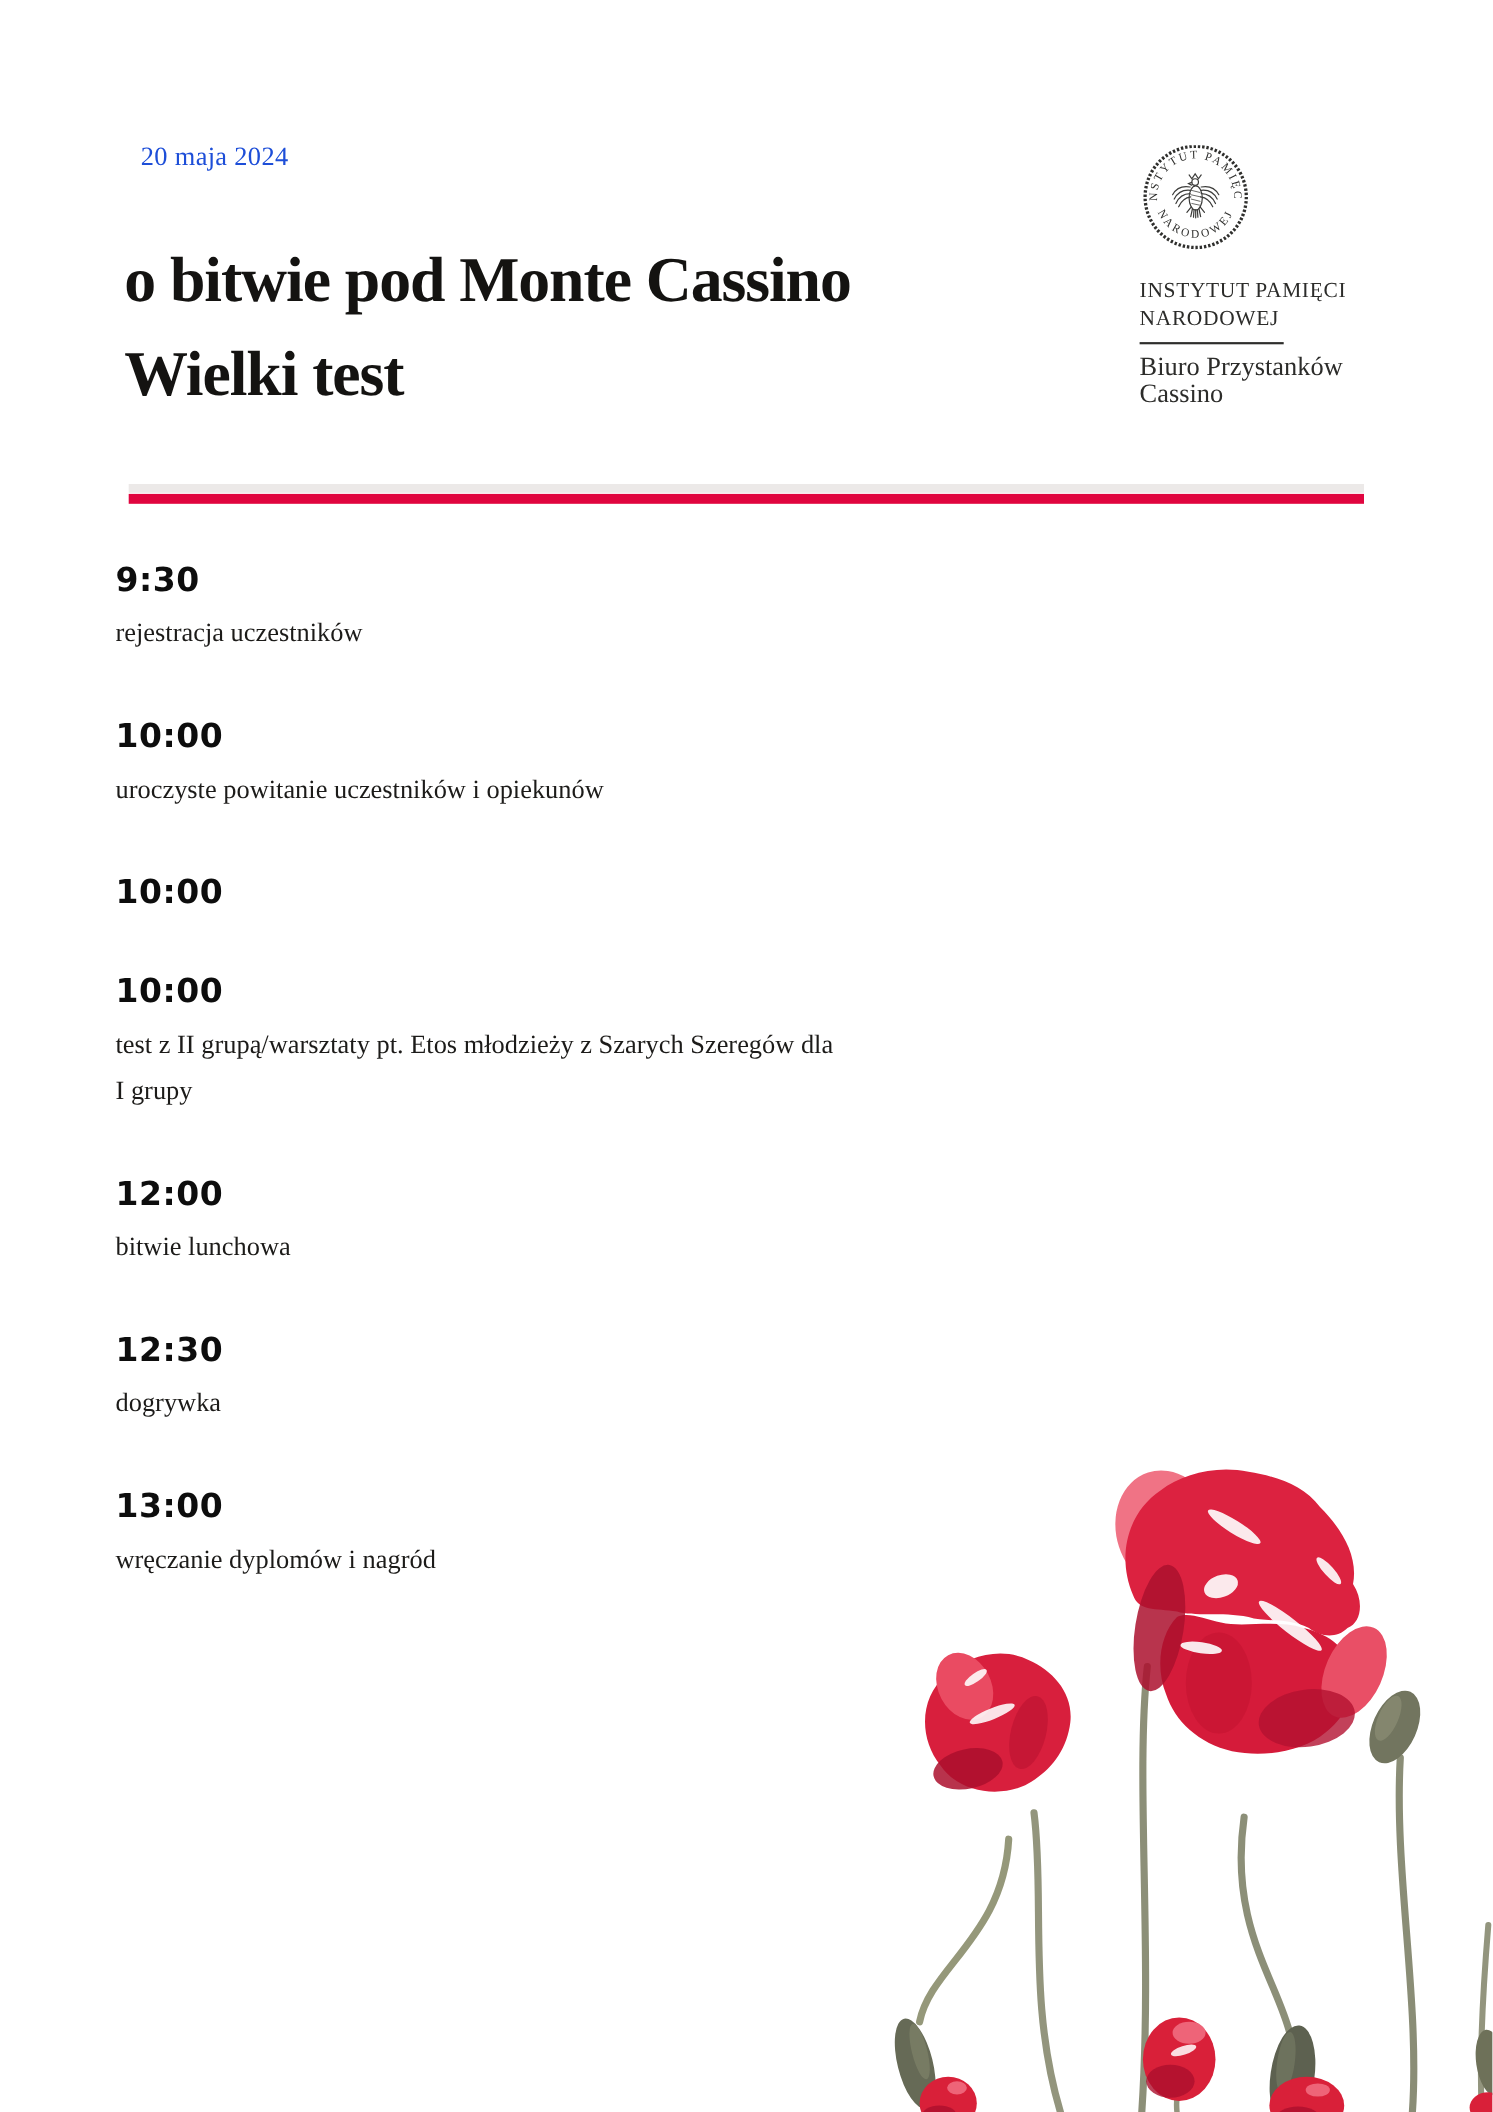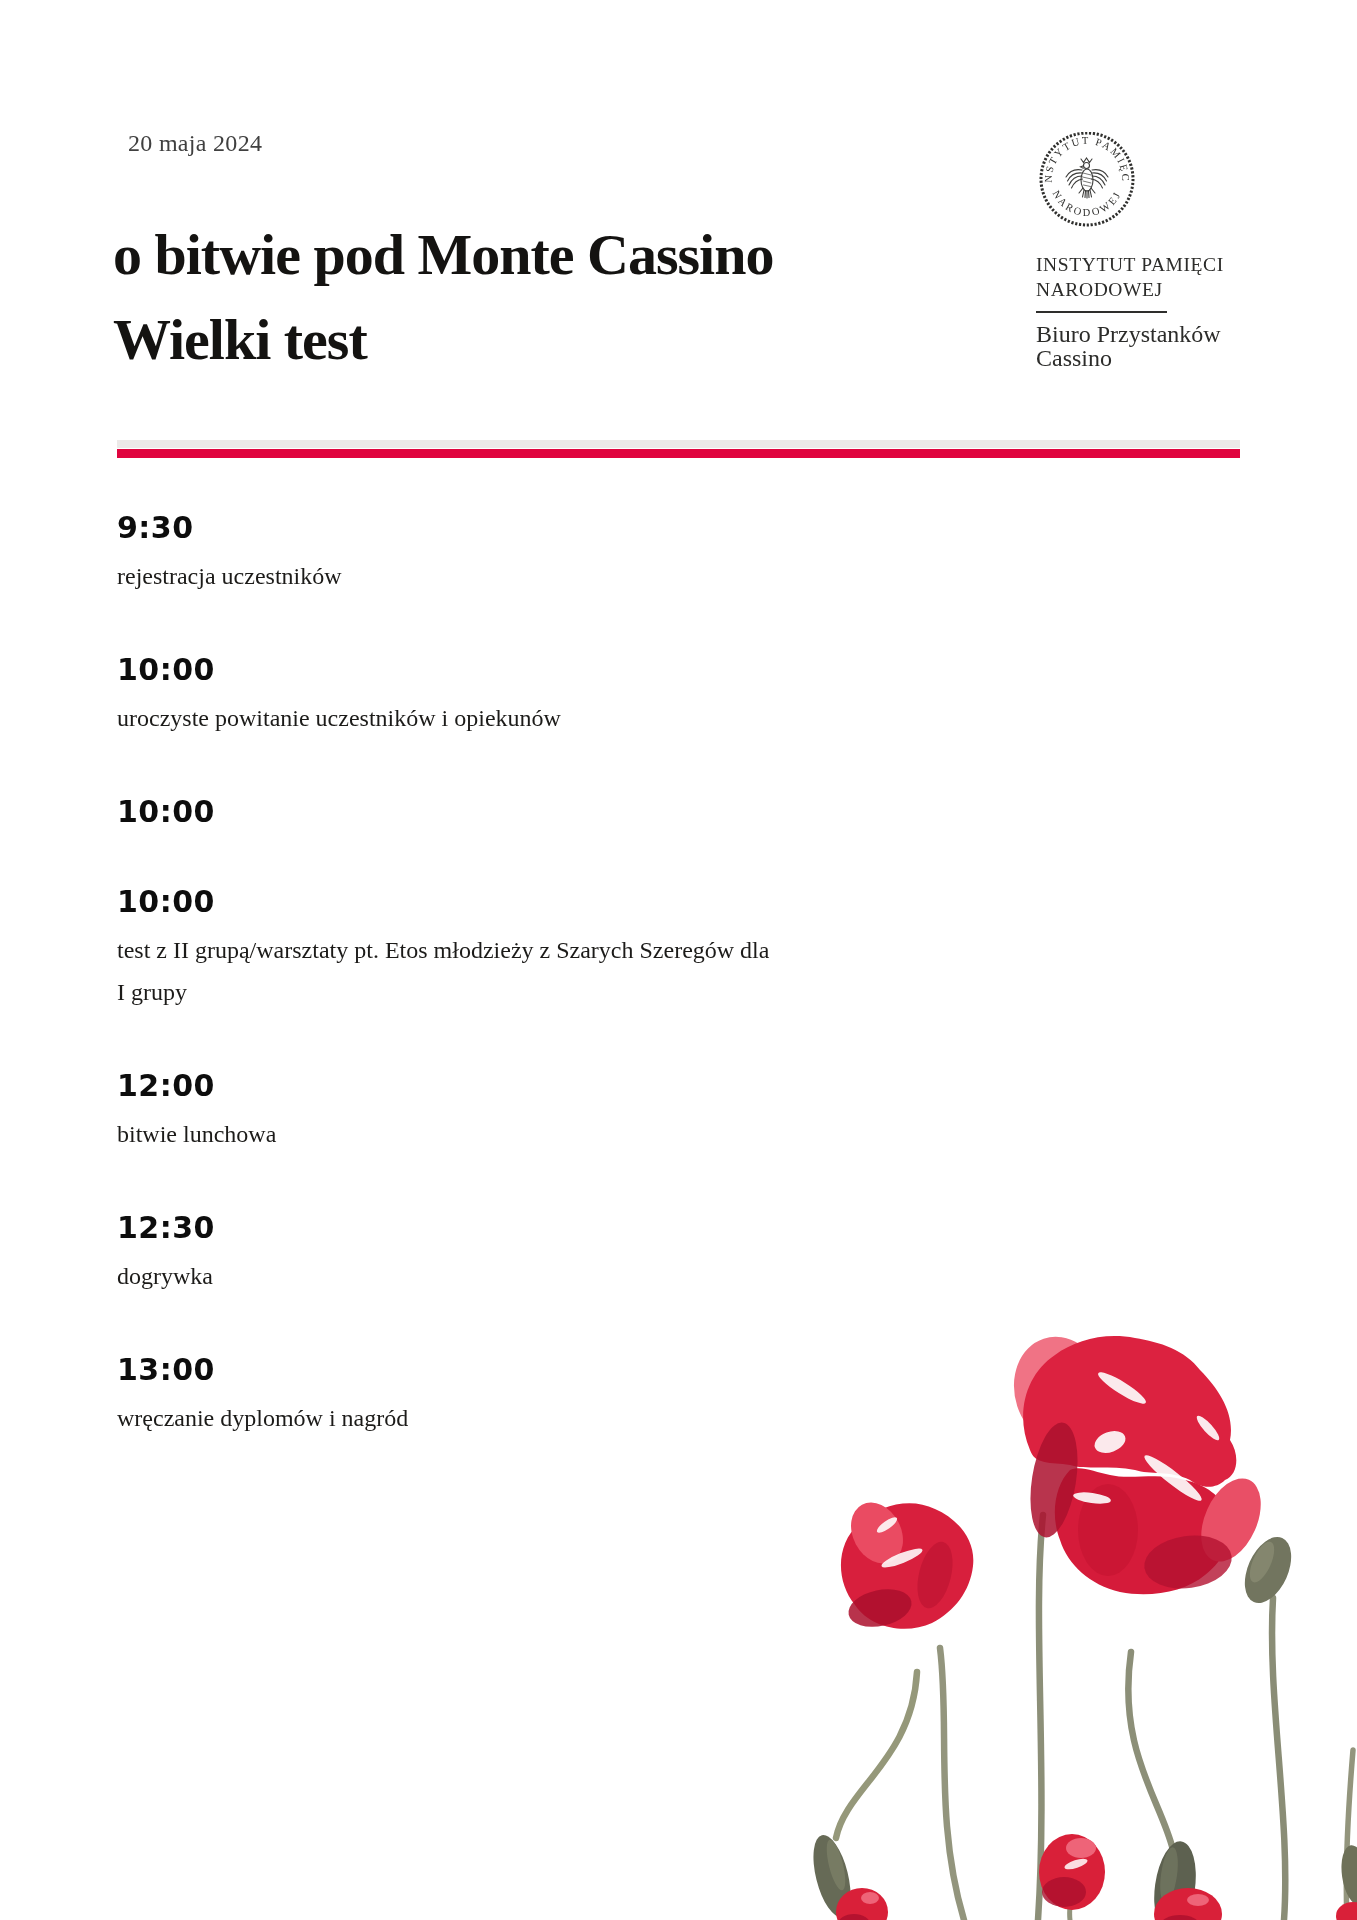--- a/index.html
+++ b/index.html
@@ -6,39 +6,39 @@
   .page{
     position:relative;
     width:1357px;height:1920px;
     background:#ffffff;
     overflow:hidden;
     font-family:"Liberation Serif", serif;
     color:#1c1b19;
   }
   .date{
     position:absolute;left:128px;top:130px;
-    font-size:24px;color:#404040;letter-spacing:.3px;
+    font-size:24px;color:#1d4ed8;letter-spacing:.3px;
   }
   .title{
     position:absolute;left:113px;top:212px;
     font-size:58px;font-weight:bold;line-height:85px;
     letter-spacing:-1px;color:#141311;
   }
   
   .seal{position:absolute;left:1037px;top:132px;width:100px;height:100px;}
   .logo-text{position:absolute;left:1036px;top:252px;width:240px;}
   .logo-org{font-size:19.5px;letter-spacing:.6px;color:#2c2c2a;line-height:25px;}
   .logo-rule{width:131px;height:2px;background:#2e2e2c;margin-top:9px;margin-bottom:9px;}
   .logo-dept{font-size:24px;color:#2c2c2a;line-height:24px;font-weight:500;}
   
   .divider{position:absolute;left:117px;top:440px;width:1123px;}
   .divider .stripe-top{height:8px;}
   .divider .stripe-bottom{height:9px;margin-top:1px;}
   
-  .schedule{position:absolute;left:117px;top:511px;width:1010px;}
+  .schedule{position:absolute;left:105px;top:511px;width:1010px;}
   .item{margin-bottom:56px;}
   .time{
     font-family:"DejaVu Sans", sans-serif;
     font-weight:bold;font-size:30px;line-height:34px;
     color:#0d0d0d;margin-bottom:10px;letter-spacing:.5px;
   }
   .desc{
     font-size:24px;line-height:42px;color:#1c1b19;
     white-space:pre-line;
   }

